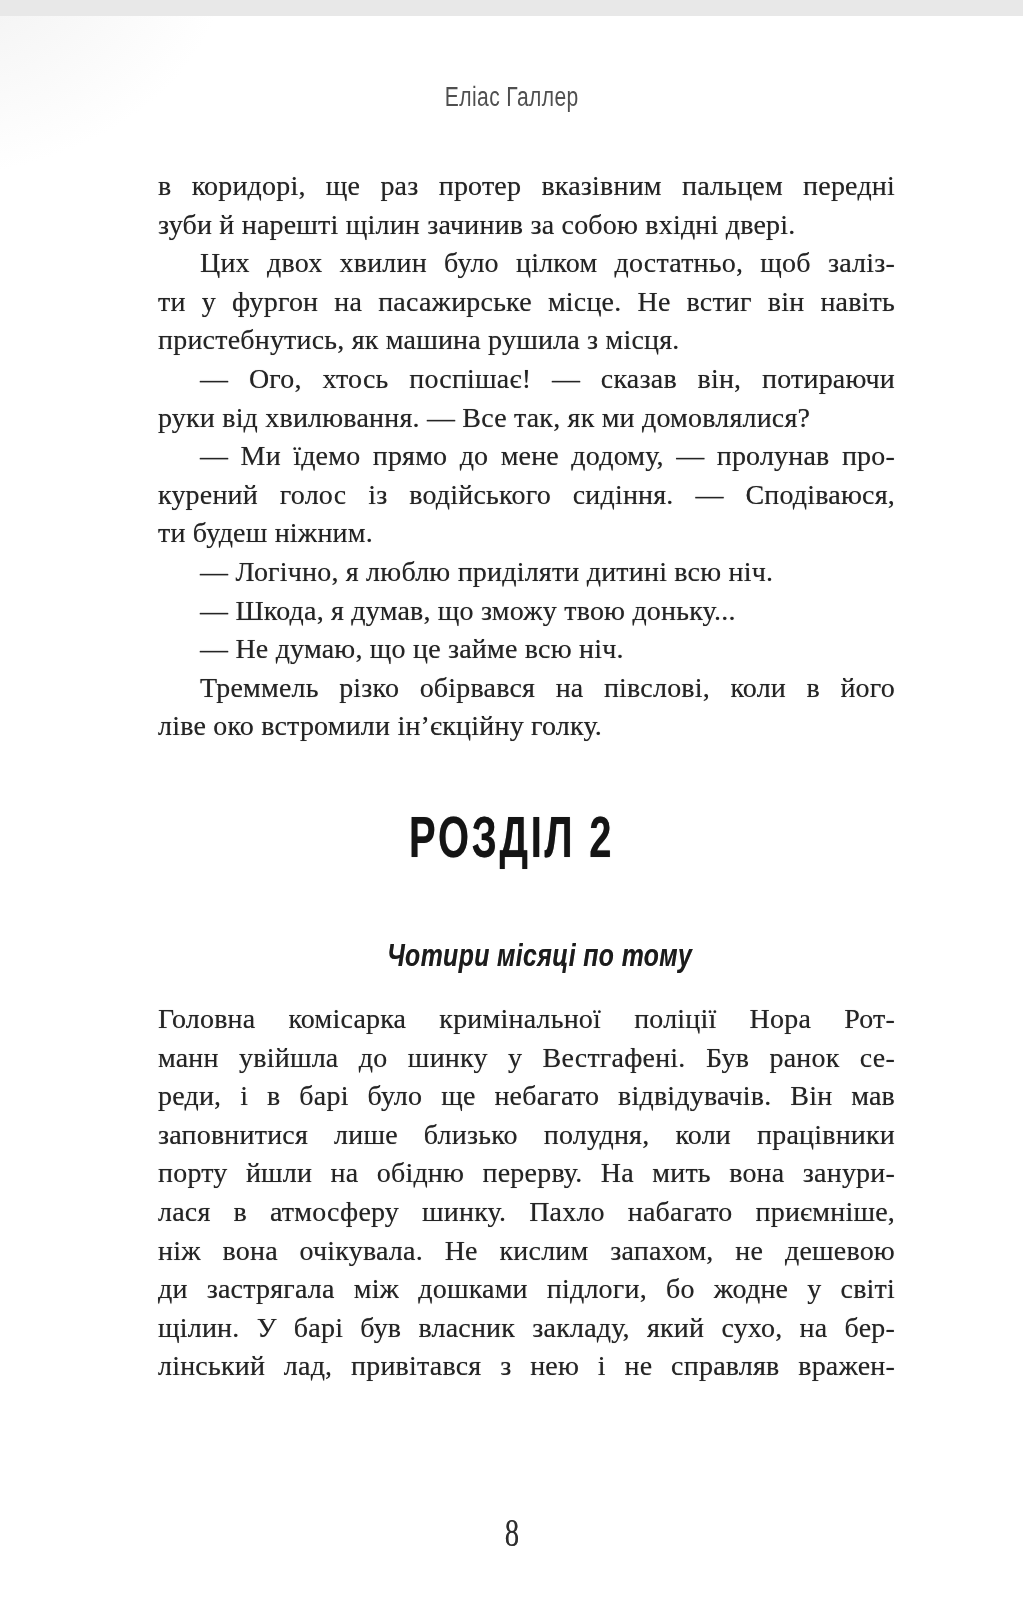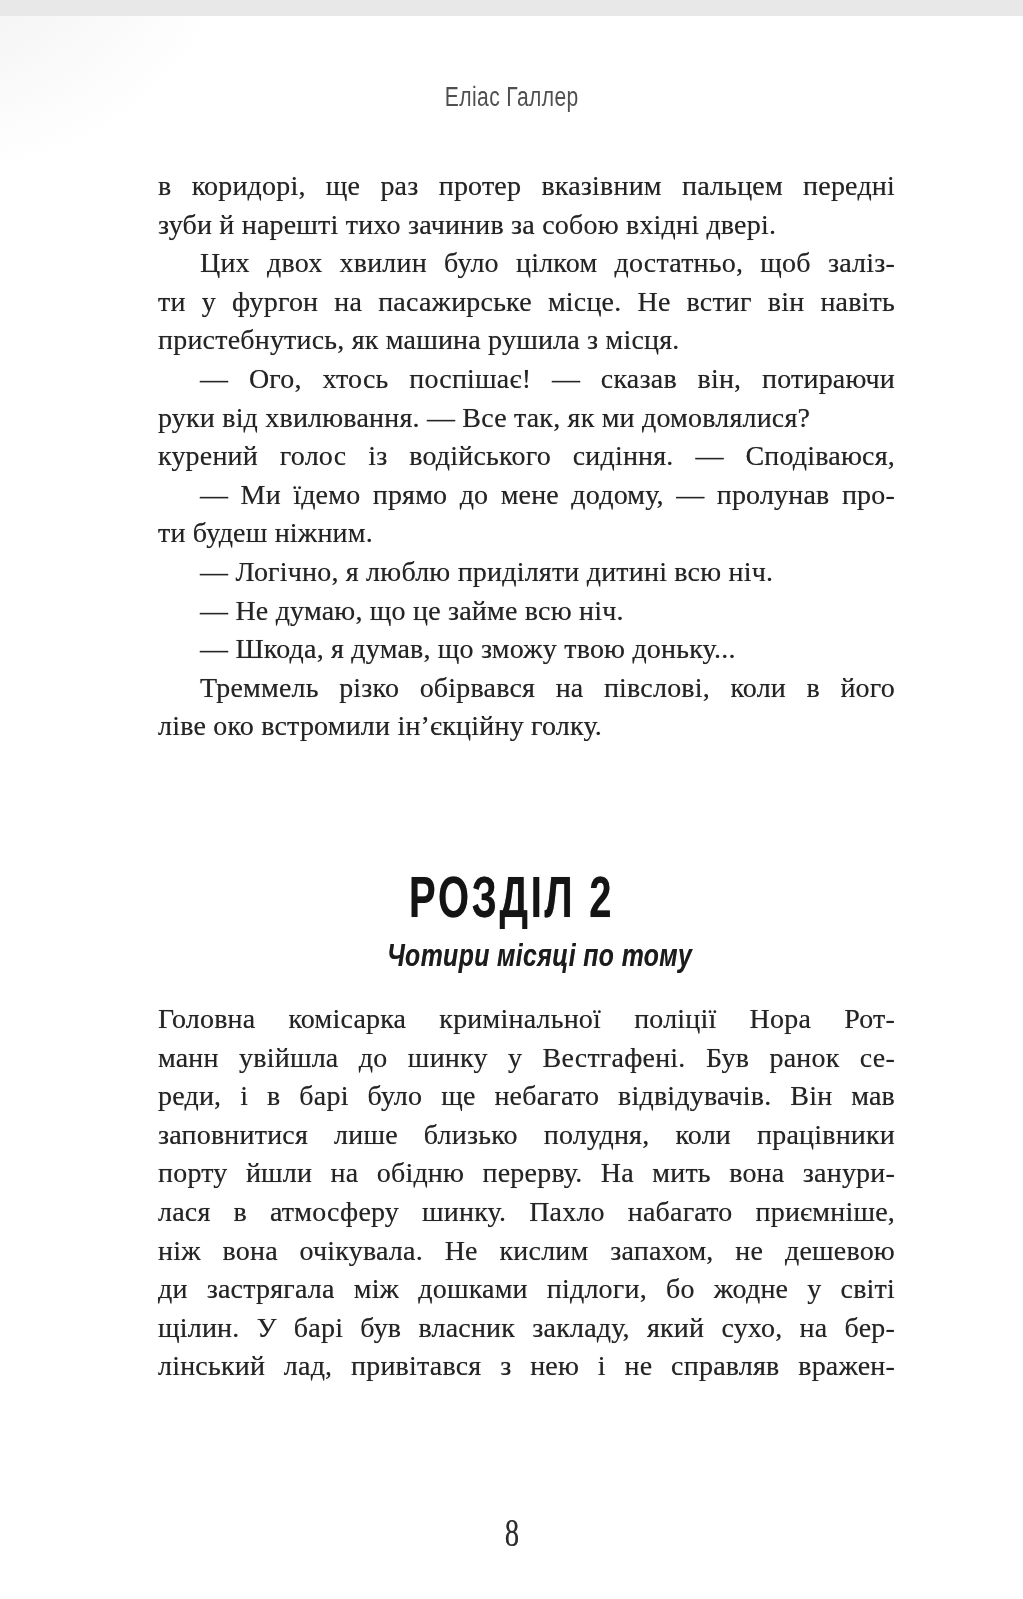--- a/index.html
+++ b/index.html
@@ -56,21 +56,21 @@
     text-align-last: justify;
     white-space: nowrap;
     text-shadow: 0 0 0.7px rgba(30,30,30,0.55);
   }
   .line { white-space: normal; }
   .line.indent { padding-left: 42px; }
   .line.para-end { text-align-last: left; }
 
   .chapter-title {
     position: absolute;
-    top: 850px; left: 0;
+    top: 790px; left: 0;
     width: 1023px;
     text-align: center;
     color: var(--heading, #141414);
   }
   .cond-bold {
     display: inline-block;
     font-family: "Liberation Sans", sans-serif;
     font-weight: bold;
     font-size: 57px;
     line-height: 62px;
@@ -124,43 +124,43 @@
 <div class="page">
 
   <div class="running-header">
     <span class="cond">Еліас Галлер</span>
   </div>
 
   <div class="text-block block1">
 
       <div class="line">в коридорі, ще раз протер вказівним пальцем передні</div>
 
-      <div class="line para-end">зуби й нарешті тихо зачинив за собою вхідні двері.</div>
+      <div class="line para-end">зуби й нарешті щілин зачинив за собою вхідні двері.</div>
 
       <div class="line indent">Цих двох хвилин було цілком достатньо, щоб заліз-</div>
 
       <div class="line">ти у фургон на пасажирське місце. Не встиг він навіть</div>
 
       <div class="line para-end">пристебнутись, як машина рушила з місця.</div>
 
       <div class="line indent">— Ого, хтось поспішає! — сказав він, потираючи</div>
 
       <div class="line para-end">руки від хвилювання. — Все так, як ми домовлялися?</div>
 
+      <div class="line indent">— Ми їдемо прямо до мене додому, — пролунав про-</div>
+
       <div class="line">курений голос із водійського сидіння. — Сподіваюся,</div>
 
-      <div class="line indent">— Ми їдемо прямо до мене додому, — пролунав про-</div>
-
       <div class="line para-end">ти будеш ніжним.</div>
 
       <div class="line indent para-end">— Логічно, я люблю приділяти дитині всю ніч.</div>
 
+      <div class="line indent para-end">— Шкода, я думав, що зможу твою доньку...</div>
+
       <div class="line indent para-end">— Не думаю, що це займе всю ніч.</div>
-
-      <div class="line indent para-end">— Шкода, я думав, що зможу твою доньку...</div>
 
       <div class="line indent">Треммель різко обірвався на півслові, коли в його</div>
 
       <div class="line para-end">ліве око встромили ін’єкційну голку.</div>
     </div>
 
   <div class="chapter-title">
     <span class="cond-bold">РОЗДІЛ 2</span>
   </div>
 

